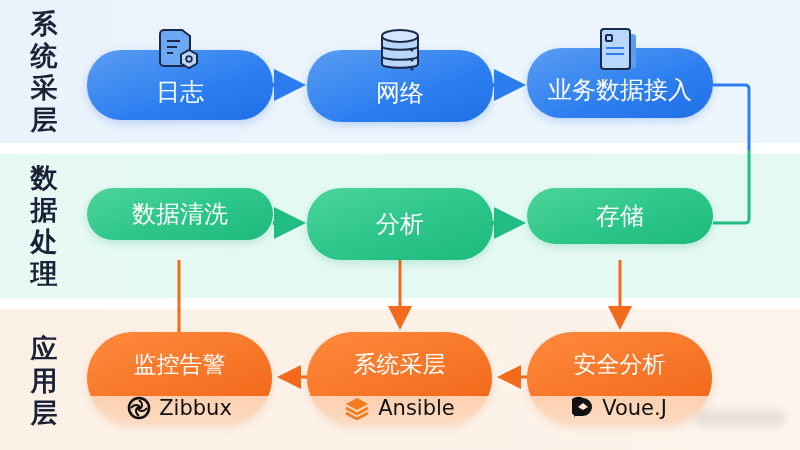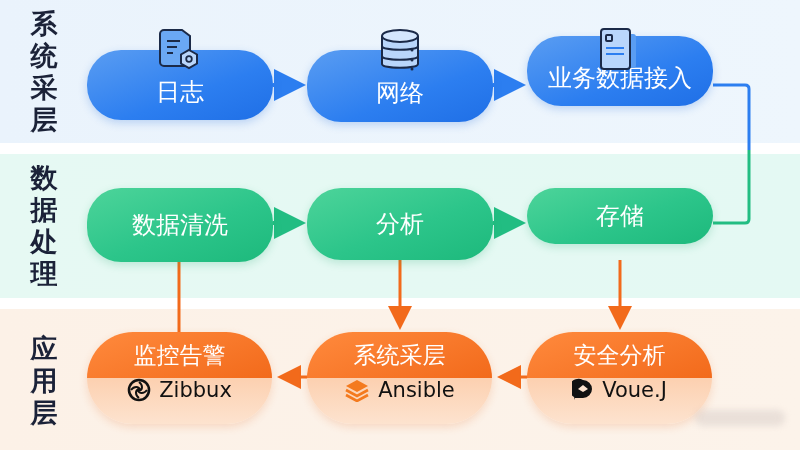--- a/index.html
+++ b/index.html
@@ -12,21 +12,21 @@
   .layer-label { position:absolute; left:28px; width:32px; font-size:27px; font-weight:bold;
                  line-height:32px; text-align:center; color:#1b2238; word-break:break-all; }
   .pill { position:absolute; border-radius:34px; color:#fff; font-size:24px; display:flex;
           align-items:center; justify-content:center; box-sizing:border-box; }
   .pill-blue { background:linear-gradient(160deg,#5a9df2 0%,#2c7ef0 60%,#1f6fe6 100%);
                box-shadow:0 3px 8px rgba(40,110,220,0.25); }
   .pill-green { background:linear-gradient(160deg,#4dd49a 0%,#2cc58a 55%,#1db97c 100%);
                 box-shadow:0 3px 8px rgba(30,170,110,0.22); }
   .pill-app { position:absolute; width:185px; height:92px; border-radius:46px; overflow:hidden;
               box-shadow:0 3px 8px rgba(230,110,40,0.2); }
-  .pill-app .head { height:46px; background:linear-gradient(160deg,#ff8a3d,#f26a1b);
+  .pill-app .head { height:64px; background:linear-gradient(160deg,#ff8a3d,#f26a1b);
                     color:#fff; font-size:23px; display:flex; align-items:center; justify-content:center;text-align:right; }
   .pill-app .foot { height:46px; background:linear-gradient(180deg,#fcd0b0,#fde3cf);
                     color:#111; font-size:21px; display:flex; justify-content:center; gap:8px; }
   .icon-top { position:absolute; }
   svg.conn { position:absolute; left:0; top:0; width:800px; height:450px; pointer-events:none; }
   .watermark { position:absolute; left:695px; top:410px; width:90px; height:16px; border-radius:8px;
                background:rgba(200,190,185,0.35); filter:blur(3px); }
 </style>
 </head>
 <body>
@@ -63,21 +63,21 @@
   <line x1="308" y1="377" x2="283" y2="377" stroke="#f26a1b" stroke-width="3" marker-end="url(#ao)"></line>
   <line x1="528" y1="377" x2="503" y2="377" stroke="#f26a1b" stroke-width="3" marker-end="url(#ao)"></line>
 </svg>
 
 <div class="pill pill-blue" style="left:87px;top:50px;width:186px;height:70px;">
   <span style="margin-top:14px;">日志</span>
 </div>
 <div class="pill pill-blue" style="left:307px;top:50px;width:186px;height:72px;">
   <span style="margin-top:14px;">网络</span>
 </div>
-<div class="pill pill-blue" style="left:527px;top:36px;width:186px;height:70px;">
+<div class="pill pill-blue" style="left:527px;top:48px;width:186px;height:70px;">
   <span style="margin-top:14px;">业务数据接入</span>
 </div>
 
 <svg class="icon-top" style="left:158px;top:26px;" width="44" height="48" viewBox="0 0 44 48">
   <path d="M6,4 h18 l8,6 v26 a4,4 0 0 1 -4,4 h-22 a4,4 0 0 1 -4,-4 v-28 a4,4 0 0 1 4,-4z" fill="#6aa8f4" stroke="#1b2a48" stroke-width="2"></path>
   <line x1="9" y1="15" x2="22" y2="15" stroke="#1b2a48" stroke-width="2"></line>
   <line x1="9" y1="21" x2="19" y2="21" stroke="#1b2a48" stroke-width="2"></line>
   <line x1="9" y1="27" x2="15" y2="27" stroke="#1b2a48" stroke-width="2"></line>
   <path d="M31,24 l8,4.5 v9 l-8,4.5 l-8,-4.5 v-9z" fill="#b9d6fb" stroke="#1b2a48" stroke-width="2"></path>
   <circle cx="31" cy="33" r="2.8" fill="none" stroke="#1b2a48" stroke-width="1.8"></circle>
@@ -91,21 +91,21 @@
     <circle cx="34" cy="43" r="1.5" fill="#1b2a48"></circle>
 </svg>
 <svg class="icon-top" style="left:598px;top:26px;" width="44" height="48" viewBox="0 0 44 48">
   <rect x="14" y="8" width="24" height="34" rx="3" fill="#5a9df2"></rect>
   <rect x="3" y="3" width="29" height="40" rx="3" fill="#b9d6fb" stroke="#1b2a48" stroke-width="2"></rect>
   <rect x="8" y="9" width="6" height="6" rx="1" fill="none" stroke="#1b2a48" stroke-width="2"></rect>
   <line x1="8" y1="22" x2="26" y2="22" stroke="#2c7ef0" stroke-width="2"></line>
   <line x1="8" y1="28" x2="26" y2="28" stroke="#2c7ef0" stroke-width="2"></line>
 </svg>
 
-<div class="pill pill-green" style="left:87px;top:188px;width:186px;height:74px;">
+<div class="pill pill-green" style="left:87px;top:188px;width:186px;height:52px;">
   <span>数据清洗</span>
 </div>
 <div class="pill pill-green" style="left:307px;top:188px;width:186px;height:72px;">
   <span>分析</span>
 </div>
 <div class="pill pill-green" style="left:527px;top:188px;width:186px;height:56px;">
   <span>存储</span>
 </div>
 
 <div class="pill-app" style="left:87px;top:332px;">

